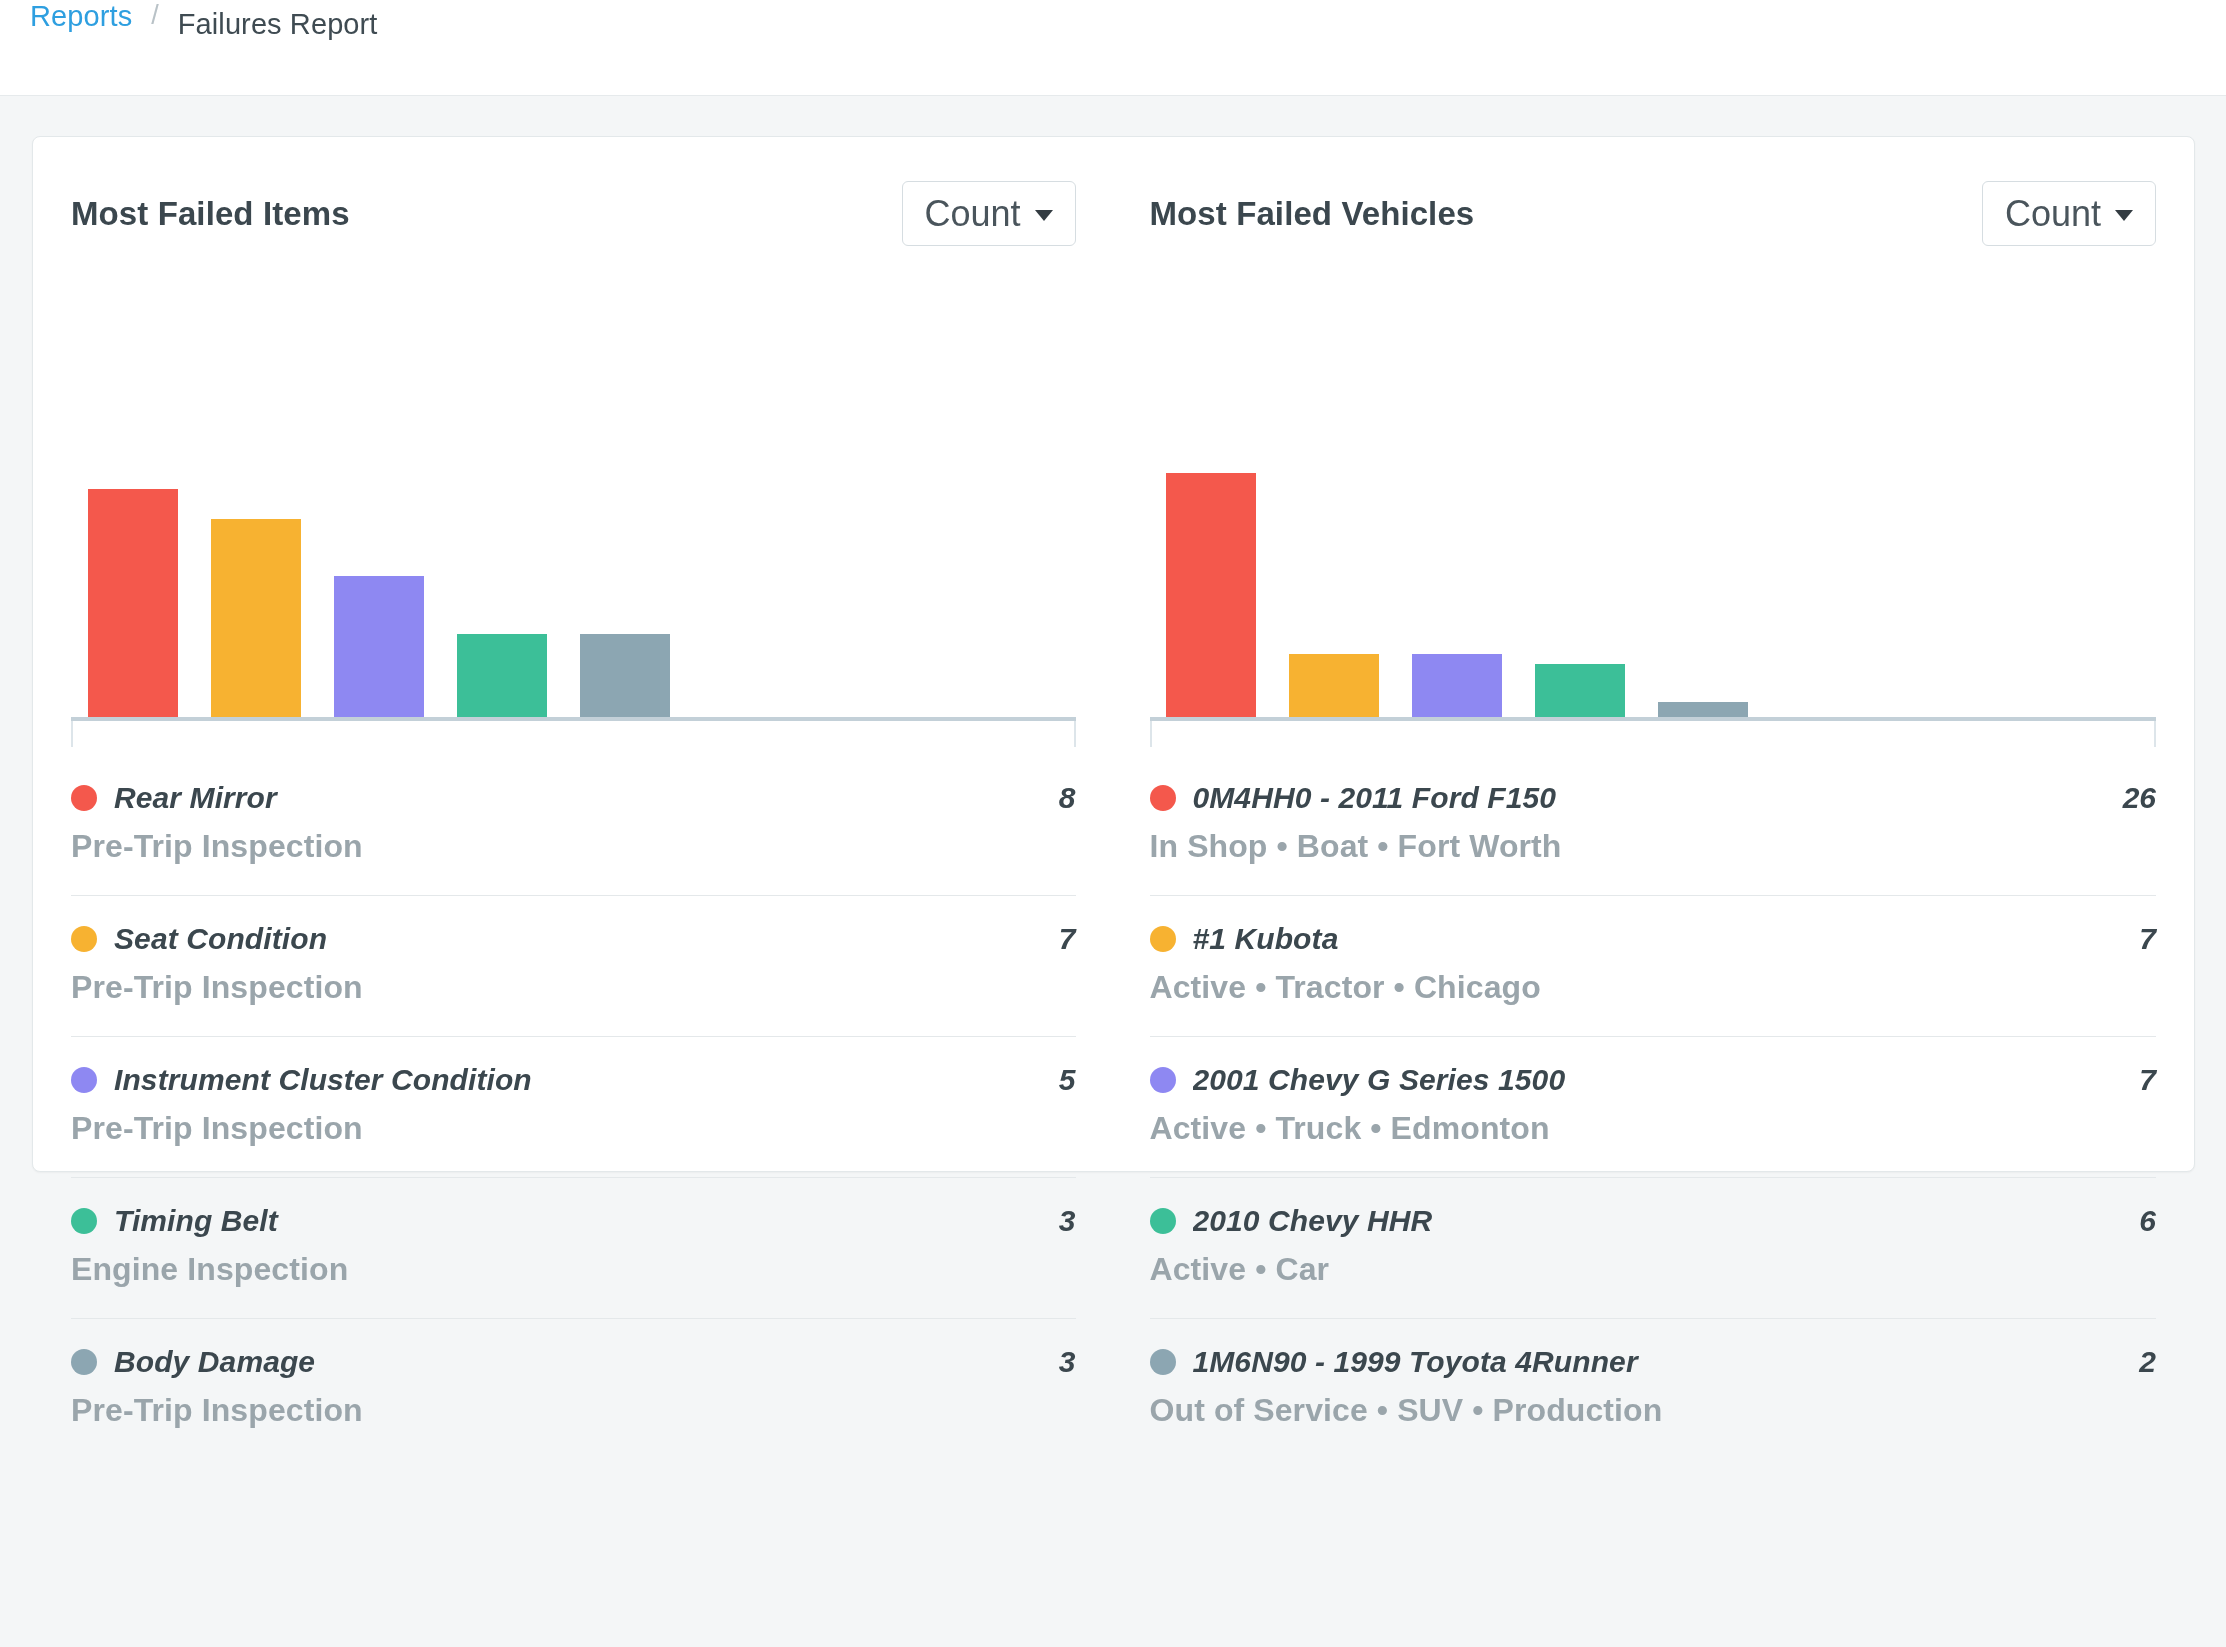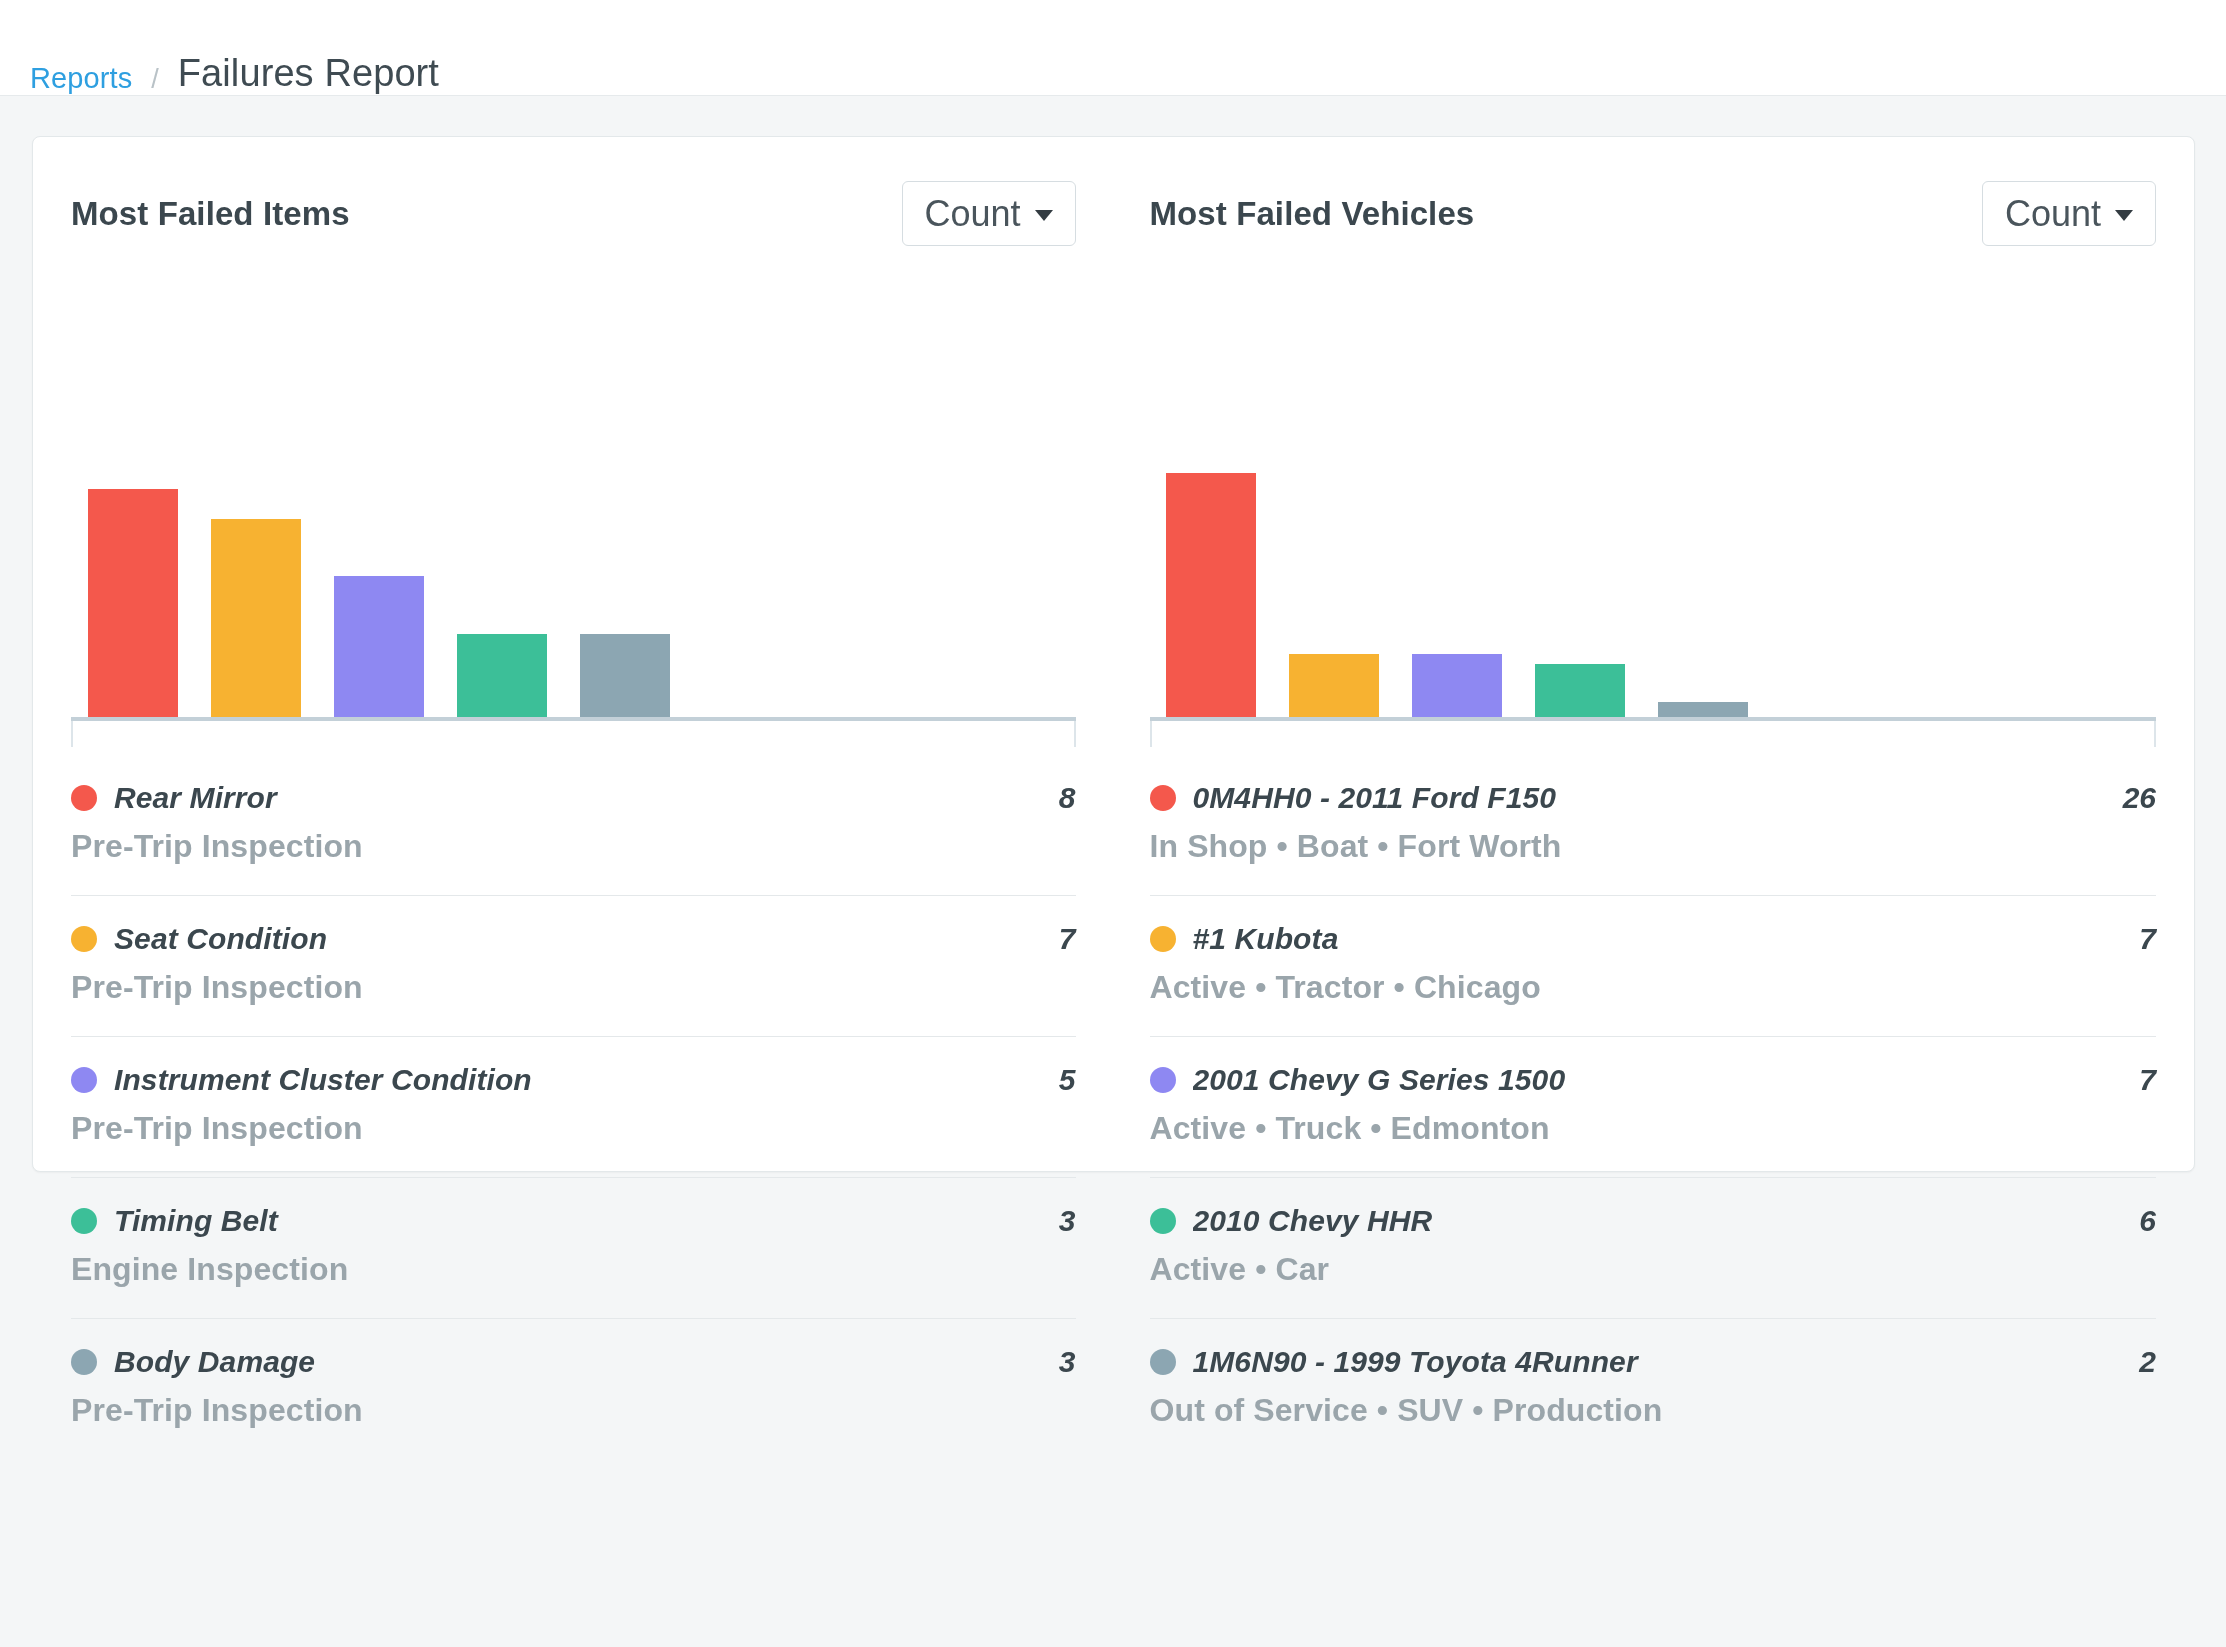--- a/index.html
+++ b/index.html
@@ -8,39 +8,40 @@
     background: #f4f6f7;
     font-family: "Liberation Sans", sans-serif;
     -webkit-font-smoothing: antialiased;
   }
 
   
   .breadcrumb-bar {
     height: 96px;
     background: #ffffff;
     display: flex;
-    align-items: flex-end;
+    align-items: flex-start;
     padding-left: 30px;
     border-bottom: 1px solid #e6eaec;
   }
   .crumb-link {
     color: #2e9fe0;
     font-size: 29px;
     text-decoration: none;
     letter-spacing: 0.1px;
   }
   .crumb-sep {
     color: #b9c2c7;
     font-size: 27px;
     margin: 0 19px;
   }
   .crumb-current {
     color: #3f4b52;
-    font-size: 38px;
-    letter-spacing: 0.1px;
+    font-size: 29px;
+    letter-spacing: 0.1px;
+    margin-top: 8px;
   }
 
   
   .card {
     margin: 40px 32px 0 32px;
     background: #ffffff;
     border: 1px solid #e3e8ea;
     border-radius: 8px;
     box-shadow: 0 1px 2px rgba(0,0,0,.04);
     height: 1036px;

